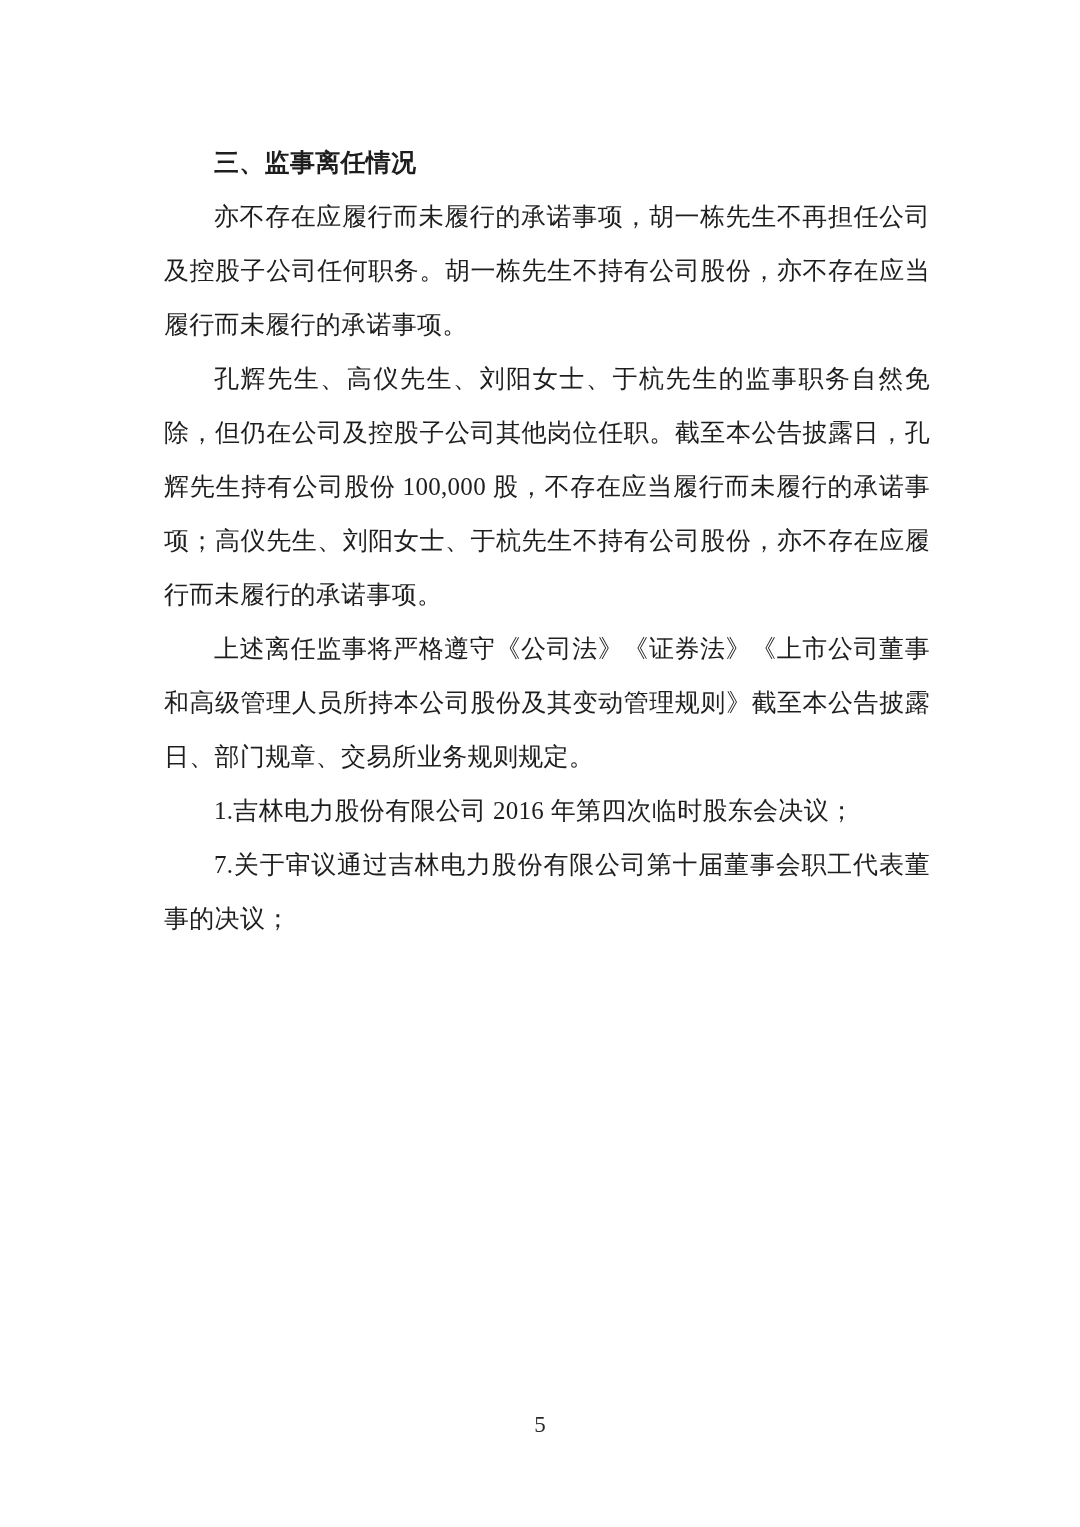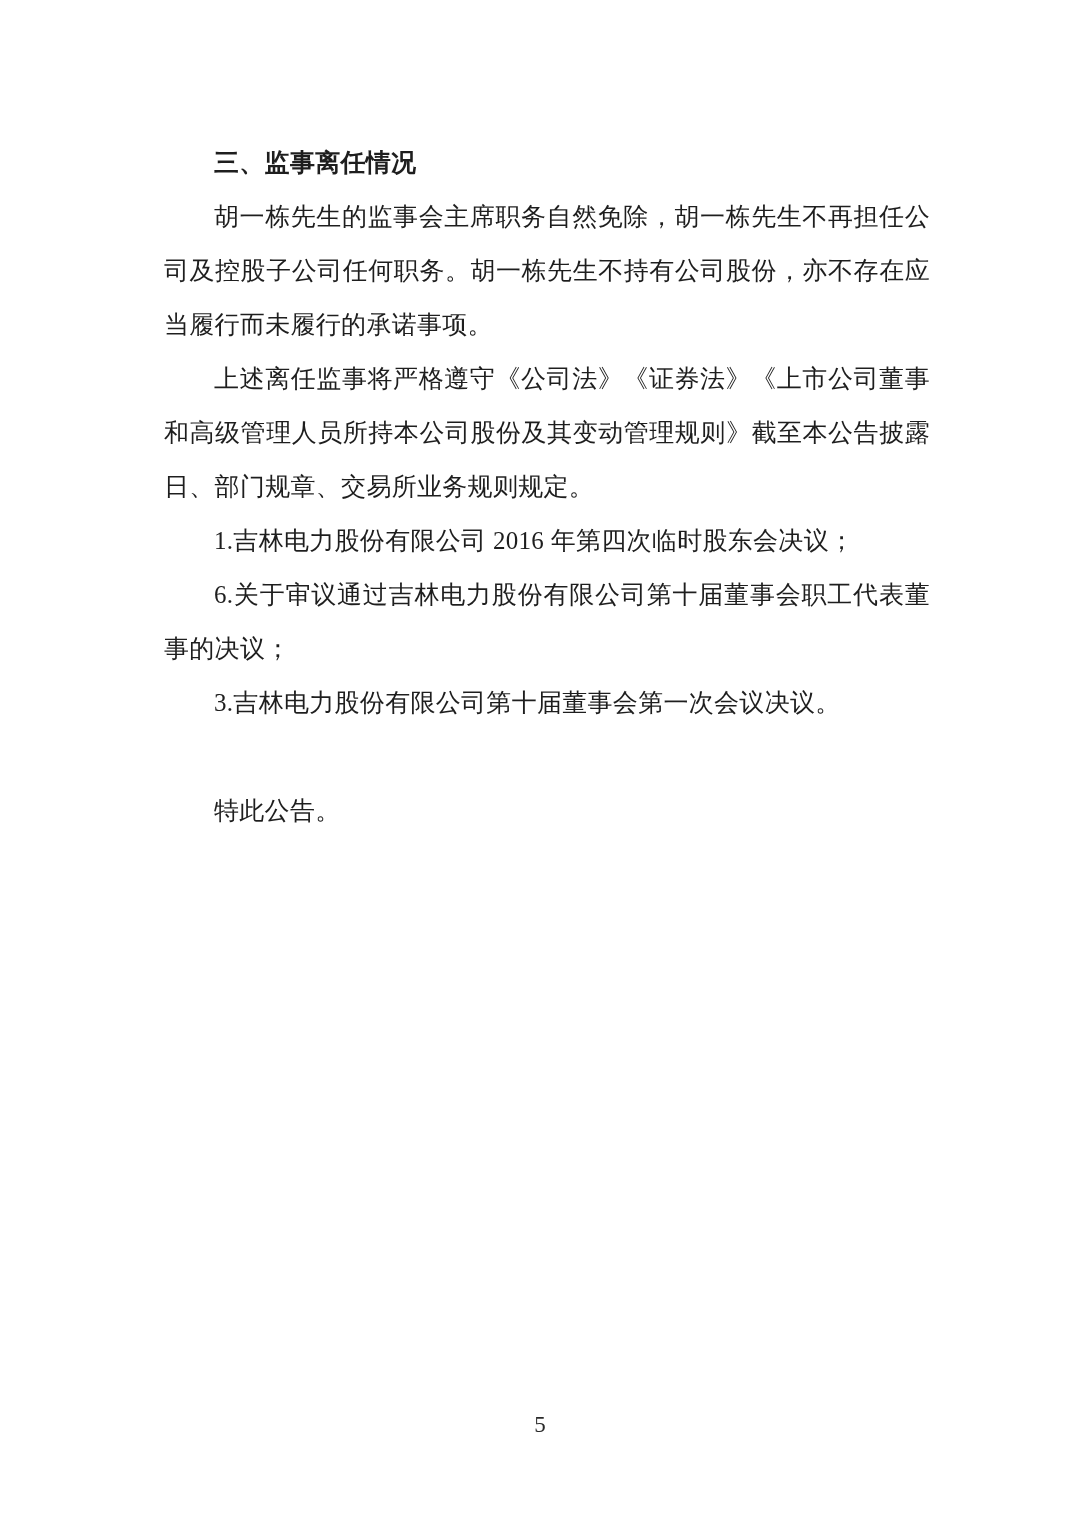--- a/index.html
+++ b/index.html
@@ -45,29 +45,28 @@
   }
 </style>
 </head>
 <body>
 
 <div class="page">
 
   <h2 class="sec-heading">三、监事离任情况</h2>
 
 
-  <p class="para">胡一栋先生的监事会主席职务自然免除，胡一栋先生不再担任公司及控股子公司任何职务。胡一栋先生不持有公司股份，亦不存在应当履行而未履行的承诺事项。</p>
+  <p class="para">亦不存在应履行而未履行的承诺事项，胡一栋先生不再担任公司及控股子公司任何职务。胡一栋先生不持有公司股份，亦不存在应当履行而未履行的承诺事项。</p>
 
+  <p class="para">孔辉先生、高仪先生、刘阳女士、于杭先生的监事职务自然免除，但仍在公司及控股子公司其他岗位任职。截至本公告披露日，孔辉先生持有公司股份 100,000 股，不存在应当履行而未履行的承诺事项；高仪先生、刘阳女士、于杭先生不持有公司股份，亦不存在应履行而未履行的承诺事项。</p>
 
   <p class="para">上述离任监事将严格遵守《公司法》《证券法》《上市公司董事和高级管理人员所持本公司股份及其变动管理规则》截至本公告披露日、部门规章、交易所业务规则规定。</p>
 
 
   <p class="list-item">1.吉林电力股份有限公司 2016 年第四次临时股东会决议；</p>
 
-  <p class="list-item">6.关于审议通过吉林电力股份有限公司第十届董事会职工代表董事的决议；</p>
+  <p class="list-item">7.关于审议通过吉林电力股份有限公司第十届董事会职工代表董事的决议；</p>
 
-  <p class="list-item">3.吉林电力股份有限公司第十届董事会第一次会议决议。</p>
 
-  <p class="closing">特此公告。</p>
 
   <div class="page-number">5</div>
 
 </div>
 
 </body></html>

